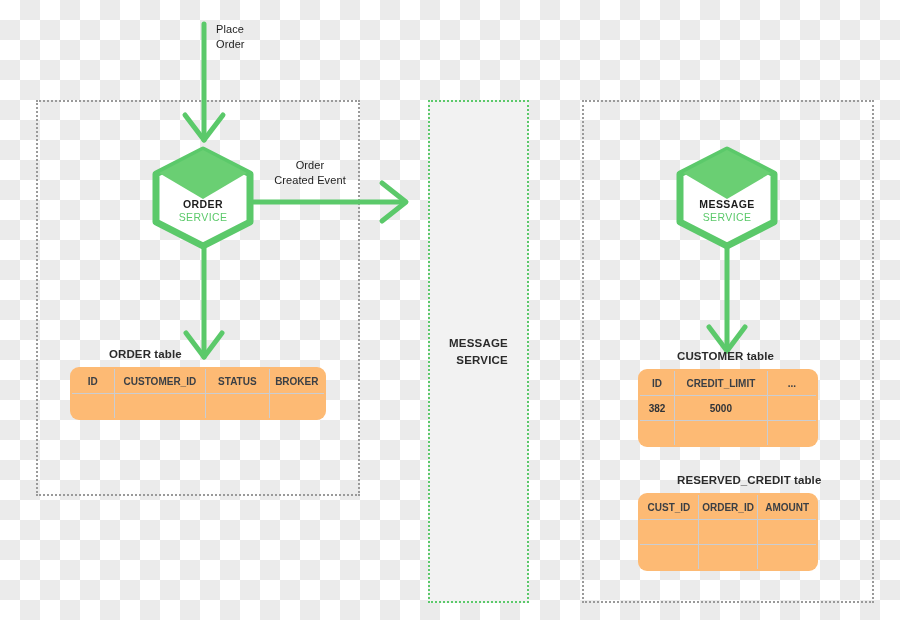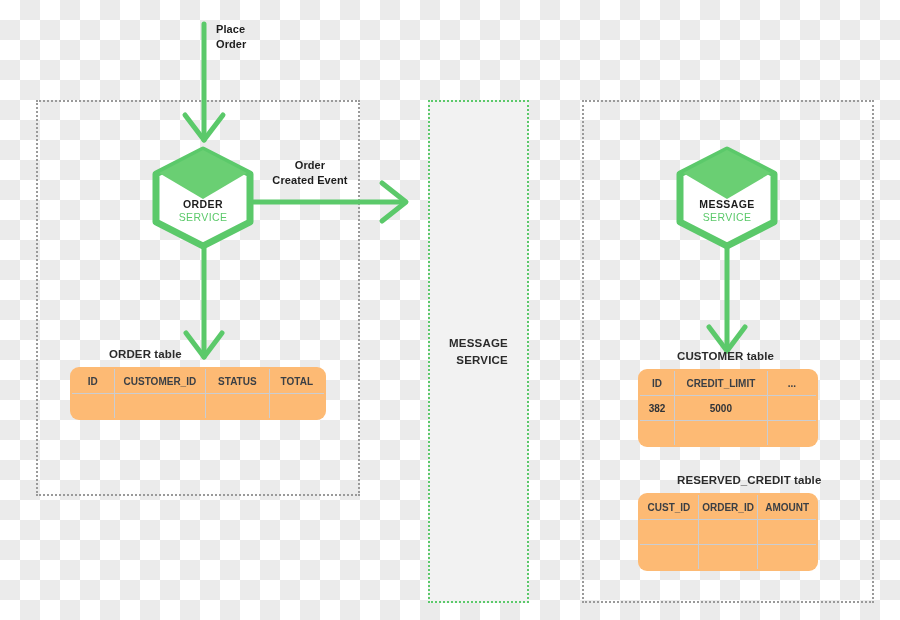--- a/index.html
+++ b/index.html
@@ -97,21 +97,21 @@
     position: absolute;
     left: 0; top: 0;
     width: 900px; height: 620px;
     pointer-events: none;
   }
 
   
   .flow-label {
     position: absolute;
     font-size: 11px;
-    font-weight: bold;
+    font-weight: normal;
     color: #1d1d1d;
     line-height: 1.35;
     letter-spacing: 0.1px;
   }
   #label-place-order { left: 216px; top: 22px; text-align: left; }
   #label-order-created-event { left: 266px; top: 158px; text-align: center; width: 88px; }
 
   
   .db-block { position: absolute; }
   .db-title {
@@ -224,21 +224,21 @@
           <col style="width:17%">
           <col style="width:36%">
           <col style="width:25%">
           <col style="width:22%">
         </colgroup>
       <tbody>
           <tr class="header-row">
             <td>ID</td>
             <td>CUSTOMER_ID</td>
             <td>STATUS</td>
-            <td>TOTAL</td>
+            <td>BROKER</td>
           </tr>
           <tr>
             <td class="empty"></td>
             <td class="empty"></td>
             <td class="empty"></td>
             <td class="empty"></td>
           </tr>
         </tbody>
     </table>
   </div>

